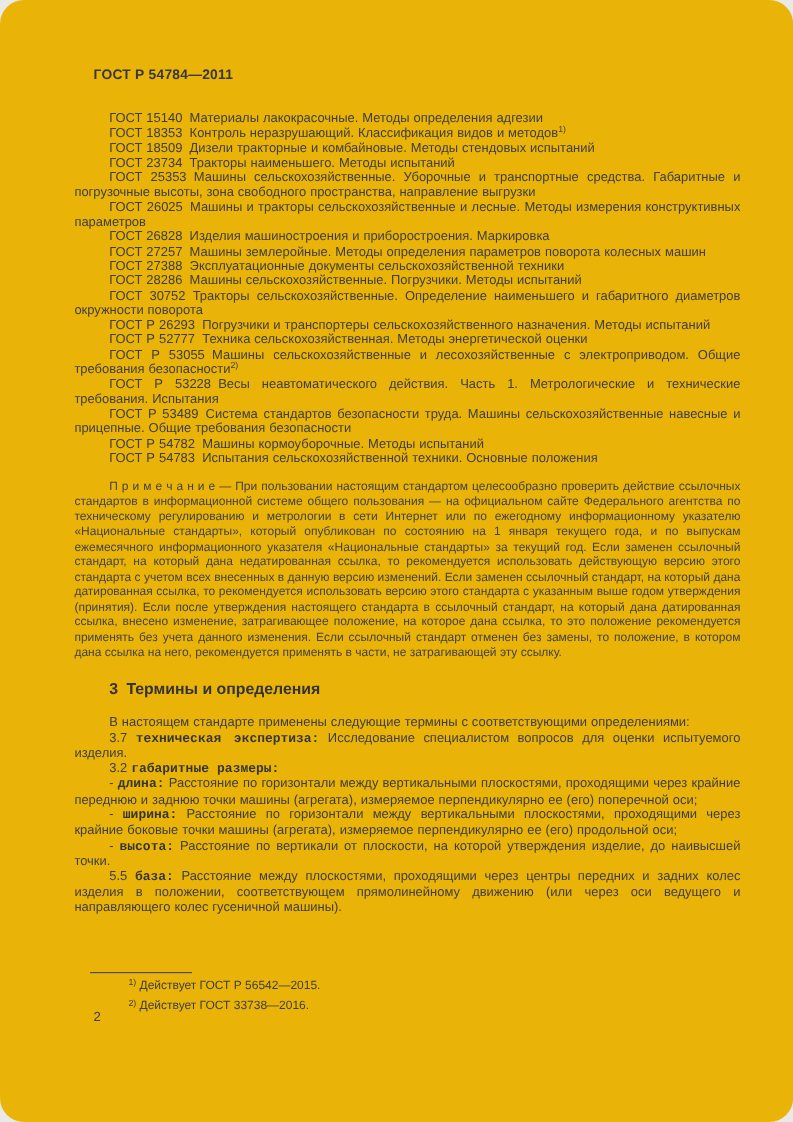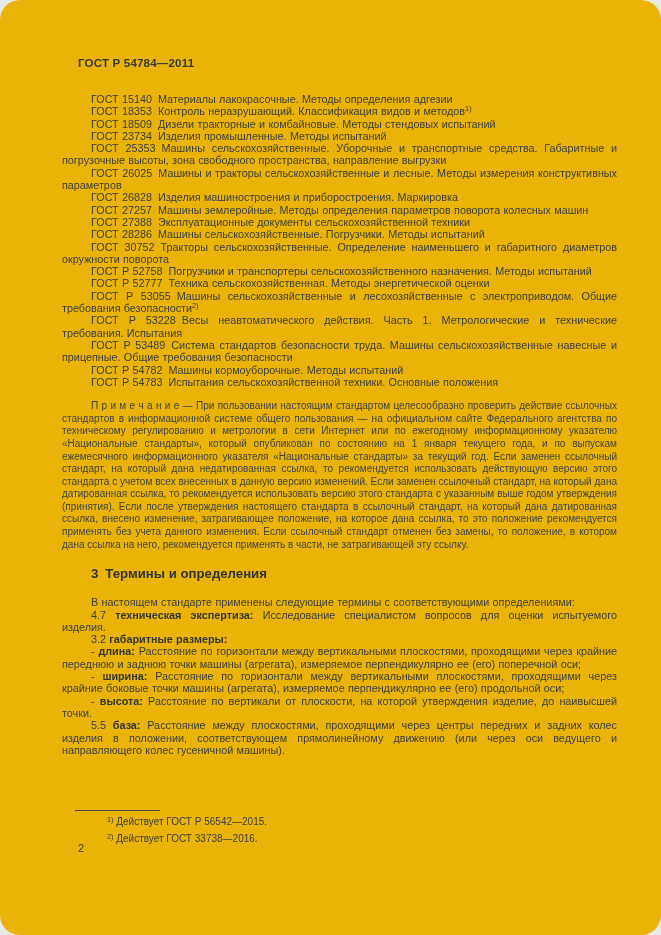--- a/index.html
+++ b/index.html
@@ -59,21 +59,21 @@
     color: #434343;
   }
   .section-heading {
     margin: 15px 0 15px 29px;
     font-size: 13.2px;
     font-weight: bold;
     color: #333333;
   }
   .h-gap { display: inline-block; width: 7px; }
   .intro { margin-top: 10px; }
-  .t-term { font-weight: bold; color: #353535; }
+  .t-term { font-weight: bold; color: #353535; font-family: Liberation Mono, monospace; }
   .footnotes {
     position: absolute;
     top: 810px;
     left: 62px;
     width: 555px;
   }
   .fn-rule {
     width: 85px;
     height: 1px;
     background: #4c4c4c;
@@ -100,46 +100,46 @@
 <div class="page">
 
   <div class="running-header">ГОСТ Р 54784—2011</div>
 
   <div class="content">
 
     <div>
       <p class="ref"><span class="ref-num">ГОСТ 15140</span><span>Материалы лакокрасочные. Методы определения адгезии</span><sup class="fnref"></sup></p>
       <p class="ref"><span class="ref-num">ГОСТ 18353</span><span>Контроль неразрушающий. Классификация видов и методов</span><sup class="fnref">1)</sup></p>
       <p class="ref"><span class="ref-num">ГОСТ 18509</span><span>Дизели тракторные и комбайновые. Методы стендовых испытаний</span><sup class="fnref"></sup></p>
-      <p class="ref"><span class="ref-num">ГОСТ 23734</span><span>Изделия промышленные. Методы испытаний</span><sup class="fnref"></sup></p>
+      <p class="ref"><span class="ref-num">ГОСТ 23734</span><span>Тракторы наименьшего. Методы испытаний</span><sup class="fnref"></sup></p>
       <p class="ref"><span class="ref-num">ГОСТ 25353</span><span>Машины сельскохозяйственные. Уборочные и транспортные средства. Габаритные и погрузочные высоты, зона свободного пространства, направление выгрузки</span><sup class="fnref"></sup></p>
       <p class="ref"><span class="ref-num">ГОСТ 26025</span><span>Машины и тракторы сельскохозяйственные и лесные. Методы измерения конструктивных параметров</span><sup class="fnref"></sup></p>
       <p class="ref"><span class="ref-num">ГОСТ 26828</span><span>Изделия машиностроения и приборостроения. Маркировка</span><sup class="fnref"></sup></p>
       <p class="ref"><span class="ref-num">ГОСТ 27257</span><span>Машины землеройные. Методы определения параметров поворота колесных машин</span><sup class="fnref"></sup></p>
       <p class="ref"><span class="ref-num">ГОСТ 27388</span><span>Эксплуатационные документы сельскохозяйственной техники</span><sup class="fnref"></sup></p>
       <p class="ref"><span class="ref-num">ГОСТ 28286</span><span>Машины сельскохозяйственные. Погрузчики. Методы испытаний</span><sup class="fnref"></sup></p>
       <p class="ref"><span class="ref-num">ГОСТ 30752</span><span>Тракторы сельскохозяйственные. Определение наименьшего и габаритного диаметров окружности поворота</span><sup class="fnref"></sup></p>
-      <p class="ref"><span class="ref-num">ГОСТ Р 52758</span><span>Погрузчики и транспортеры сельскохозяйственного назначения. Методы испытаний</span><sup class="fnref"></sup></p>
+      <p class="ref"><span class="ref-num">ГОСТ Р 26293</span><span>Погрузчики и транспортеры сельскохозяйственного назначения. Методы испытаний</span><sup class="fnref"></sup></p>
       <p class="ref"><span class="ref-num">ГОСТ Р 52777</span><span>Техника сельскохозяйственная. Методы энергетической оценки</span><sup class="fnref"></sup></p>
       <p class="ref"><span class="ref-num">ГОСТ Р 53055</span><span>Машины сельскохозяйственные и лесохозяйственные с электроприводом. Общие требования безопасности</span><sup class="fnref">2)</sup></p>
       <p class="ref"><span class="ref-num">ГОСТ Р 53228</span><span>Весы неавтоматического действия. Часть 1. Метрологические и технические требования. Испытания</span><sup class="fnref"></sup></p>
       <p class="ref"><span class="ref-num">ГОСТ Р 53489</span><span>Система стандартов безопасности труда. Машины сельскохозяйственные навесные и прицепные. Общие требования безопасности</span><sup class="fnref"></sup></p>
       <p class="ref"><span class="ref-num">ГОСТ Р 54782</span><span>Машины кормоуборочные. Методы испытаний</span><sup class="fnref"></sup></p>
       <p class="ref"><span class="ref-num">ГОСТ Р 54783</span><span>Испытания сельскохозяйственной техники. Основные положения</span><sup class="fnref"></sup></p>
     </div>
 
     <div class="note-block">
       <p class="note-p"><span>П р и м е ч а н и е</span> <span>— При пользовании настоящим стандартом целесообразно проверить действие ссылочных стандартов в информационной системе общего пользования — на официальном сайте Федерального агентства по техническому регулированию и метрологии в сети Интернет или по ежегодному информационному указателю «Национальные стандарты», который опубликован по состоянию на 1 января текущего года, и по выпускам ежемесячного информационного указателя «Национальные стандарты» за текущий год. Если заменен ссылочный стандарт, на который дана недатированная ссылка, то рекомендуется использовать действующую версию этого стандарта с учетом всех внесенных в данную версию изменений. Если заменен ссылочный стандарт, на который дана датированная ссылка, то рекомендуется использовать версию этого стандарта с указанным выше годом утверждения (принятия). Если после утверждения настоящего стандарта в ссылочный стандарт, на который дана датированная ссылка, внесено изменение, затрагивающее положение, на которое дана ссылка, то это положение рекомендуется применять без учета данного изменения. Если ссылочный стандарт отменен без замены, то положение, в котором дана ссылка на него, рекомендуется применять в части, не затрагивающей эту ссылку.</span></p>
     </div>
 
     <h2 class="section-heading"><span>3</span><span class="h-gap"></span><span>Термины и определения</span></h2>
 
     <p class="body-p intro">В настоящем стандарте применены следующие термины с соответствующими определениями:</p>
 
-    <p class="body-p"><span>4.7</span> <span class="t-term">техническая экспертиза:</span> <span>Исследование специалистом вопросов для оценки испытуемого изделия.</span></p>
+    <p class="body-p"><span>3.7</span> <span class="t-term">техническая экспертиза:</span> <span>Исследование специалистом вопросов для оценки испытуемого изделия.</span></p>
     <p class="body-p"><span>3.2</span> <span class="t-term">габаритные размеры:</span> <span></span></p>
     <p class="body-p"><span>-</span> <span class="t-term">длина:</span> <span>Расстояние по горизонтали между вертикальными плоскостями, проходящими через крайние переднюю и заднюю точки машины (агрегата), измеряемое перпендикулярно ее (его) поперечной оси;</span></p>
     <p class="body-p"><span>-</span> <span class="t-term">ширина:</span> <span>Расстояние по горизонтали между вертикальными плоскостями, проходящими через крайние боковые точки машины (агрегата), измеряемое перпендикулярно ее (его) продольной оси;</span></p>
     <p class="body-p"><span>-</span> <span class="t-term">высота:</span> <span>Расстояние по вертикали от плоскости, на которой утверждения изделие, до наивысшей точки.</span></p>
     <p class="body-p"><span>5.5</span> <span class="t-term">база:</span> <span>Расстояние между плоскостями, проходящими через центры передних и задних колес изделия в положении, соответствующем прямолинейному движению (или через оси ведущего и направляющего колес гусеничной машины).</span></p>
 
   </div>
 
   <div class="footnotes">
     <div class="fn-rule"></div>

